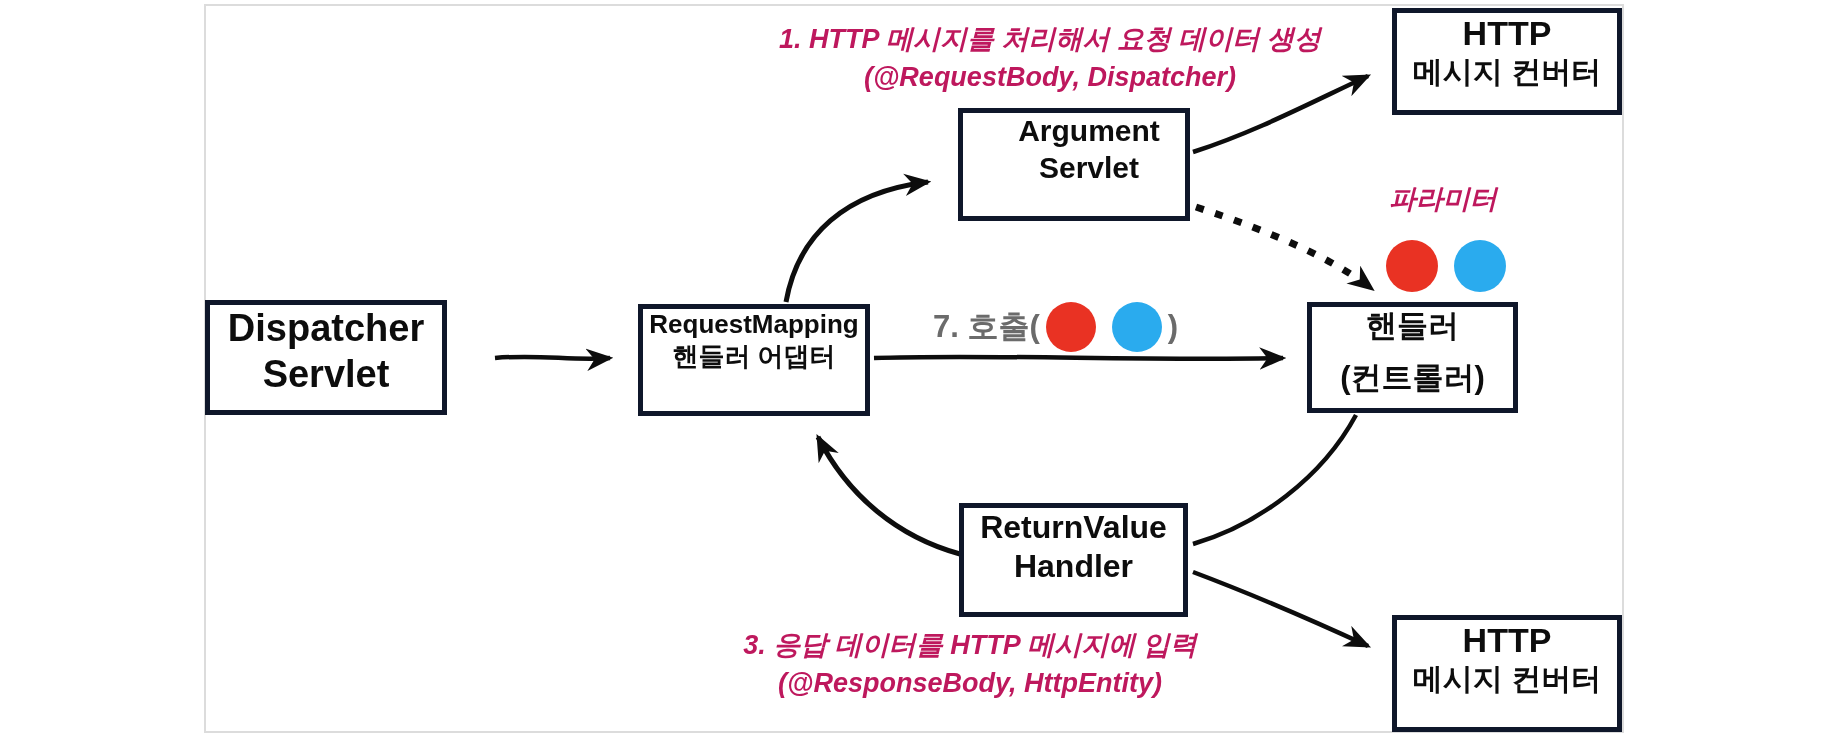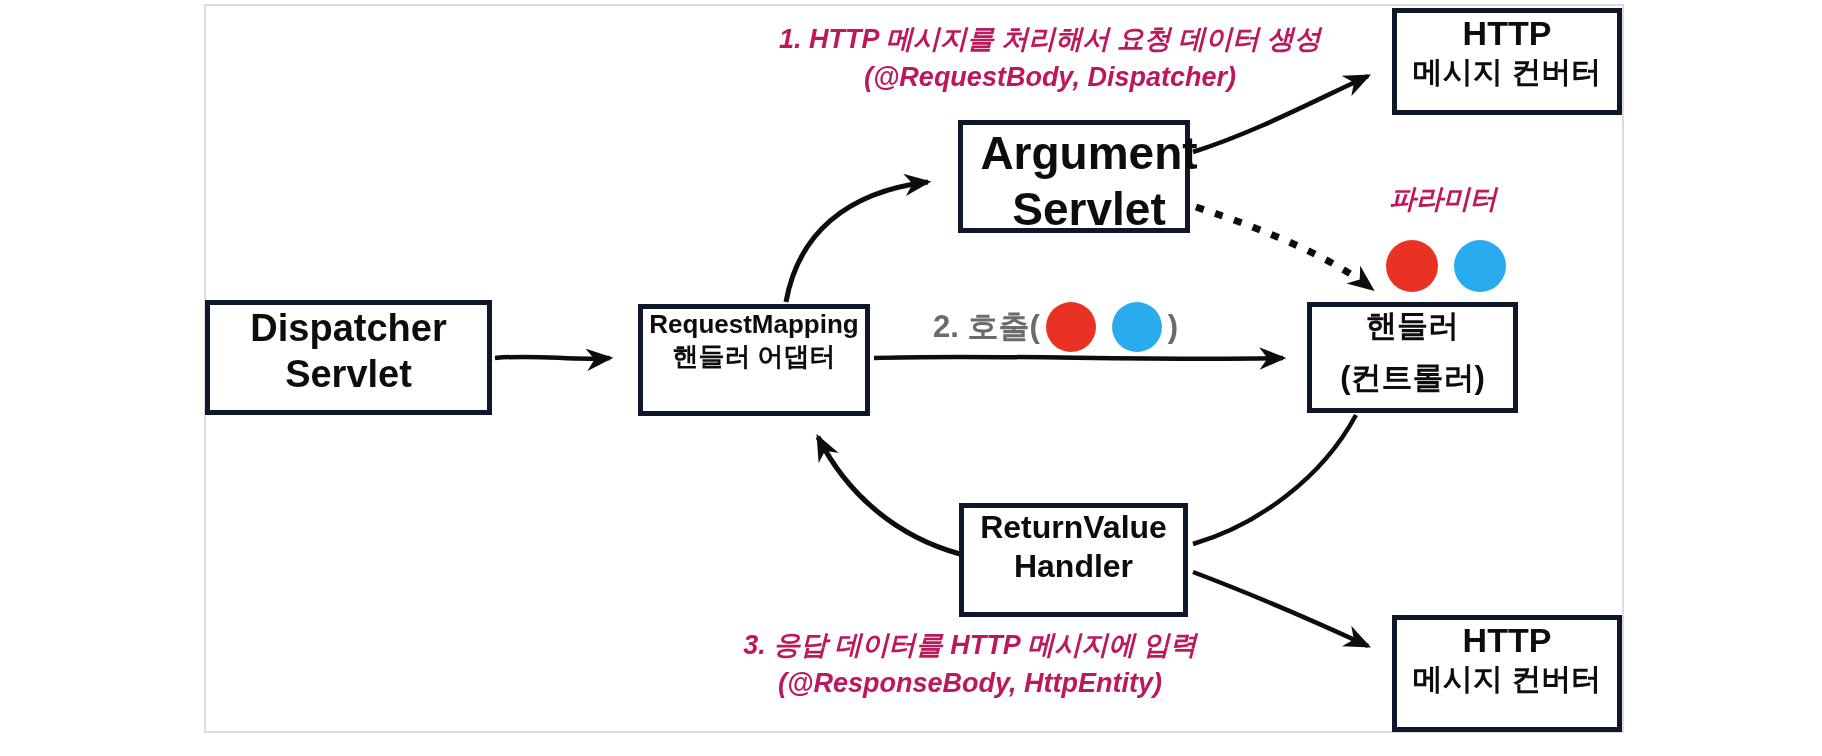--- a/index.html
+++ b/index.html
@@ -8,23 +8,23 @@
   #stage { position:absolute; left:0; top:0; width:1822px; height:756px; }
 
   .panel { position:absolute; left:204px; top:4px; width:1420px; height:729px;
            background:#ffffff; border:2px solid #dcdcdc; }
 
   .node { position:absolute; background:#ffffff; border:5px solid #0f172a;
           display:flex; flex-direction:column; align-items:center; justify-content:flex-start;
           text-align:center; color:#0d0d0d; font-weight:bold; line-height:1.22; z-index:3; }
   .node span { display:block; white-space:nowrap; }
 
-  .n-dispatcher   { left:205px;  top:300px; width:287px; height:115px; font-size:38px; }
+  .n-dispatcher   { left:205px;  top:300px; width:242px; height:115px; font-size:38px; }
   .n-adapter      { left:638px;  top:304px; width:232px; height:112px; font-size:26px; }
-  .n-argument     { left:958px;  top:120px; width:232px; height:113px; font-size:46px;padding-left:30px; }
+  .n-argument     { left:958px;  top:108px; width:232px; height:113px; font-size:30px;padding-left:30px; }
   .n-http-top     { left:1392px; top:8px;   width:230px; height:107px; font-size:30px; }
   .n-http-top .big, .n-http-bottom .big { font-size:34px; }
   .n-handler      { left:1307px; top:302px; width:211px; height:111px; font-size:31px;gap:14px; }
   .n-returnvalue  { left:959px;  top:503px; width:229px; height:114px; font-size:32px; }
   .n-http-bottom  { left:1392px; top:615px; width:230px; height:117px; font-size:30px; }
 
   .annot { position:absolute; color:#be185d; font-weight:bold; text-align:center;
            line-height:38px; z-index:2; white-space:nowrap;font-style:italic; }
   .a-step1 { left:700px; top:20px;  width:700px; font-size:27px; }
   .a-step3 { left:640px; top:626px; width:660px; font-size:27px; }
@@ -111,21 +111,21 @@
     <span class="big">HTTP</span>
     <span>메시지 컨버터</span>
   </div>
 
   <div class="annot a-step1">
     <span>1. HTTP 메시지를 처리해서 요청 데이터 생성</span><br>
     <span>(@RequestBody, Dispatcher)</span>
   </div>
 
   <div class="call-row">
-    <span class="txt">2. 호출(</span>
+    <span class="txt">7. 호출(</span>
     <span class="pad"></span>
     <span class="dot dot-red"></span>
     <span class="gap"></span>
     <span class="dot dot-blue"></span>
     <span class="pad"></span>
     <span class="txt">)</span>
   </div>
 
   <div class="annot a-param">
     <span>파라미터</span>

